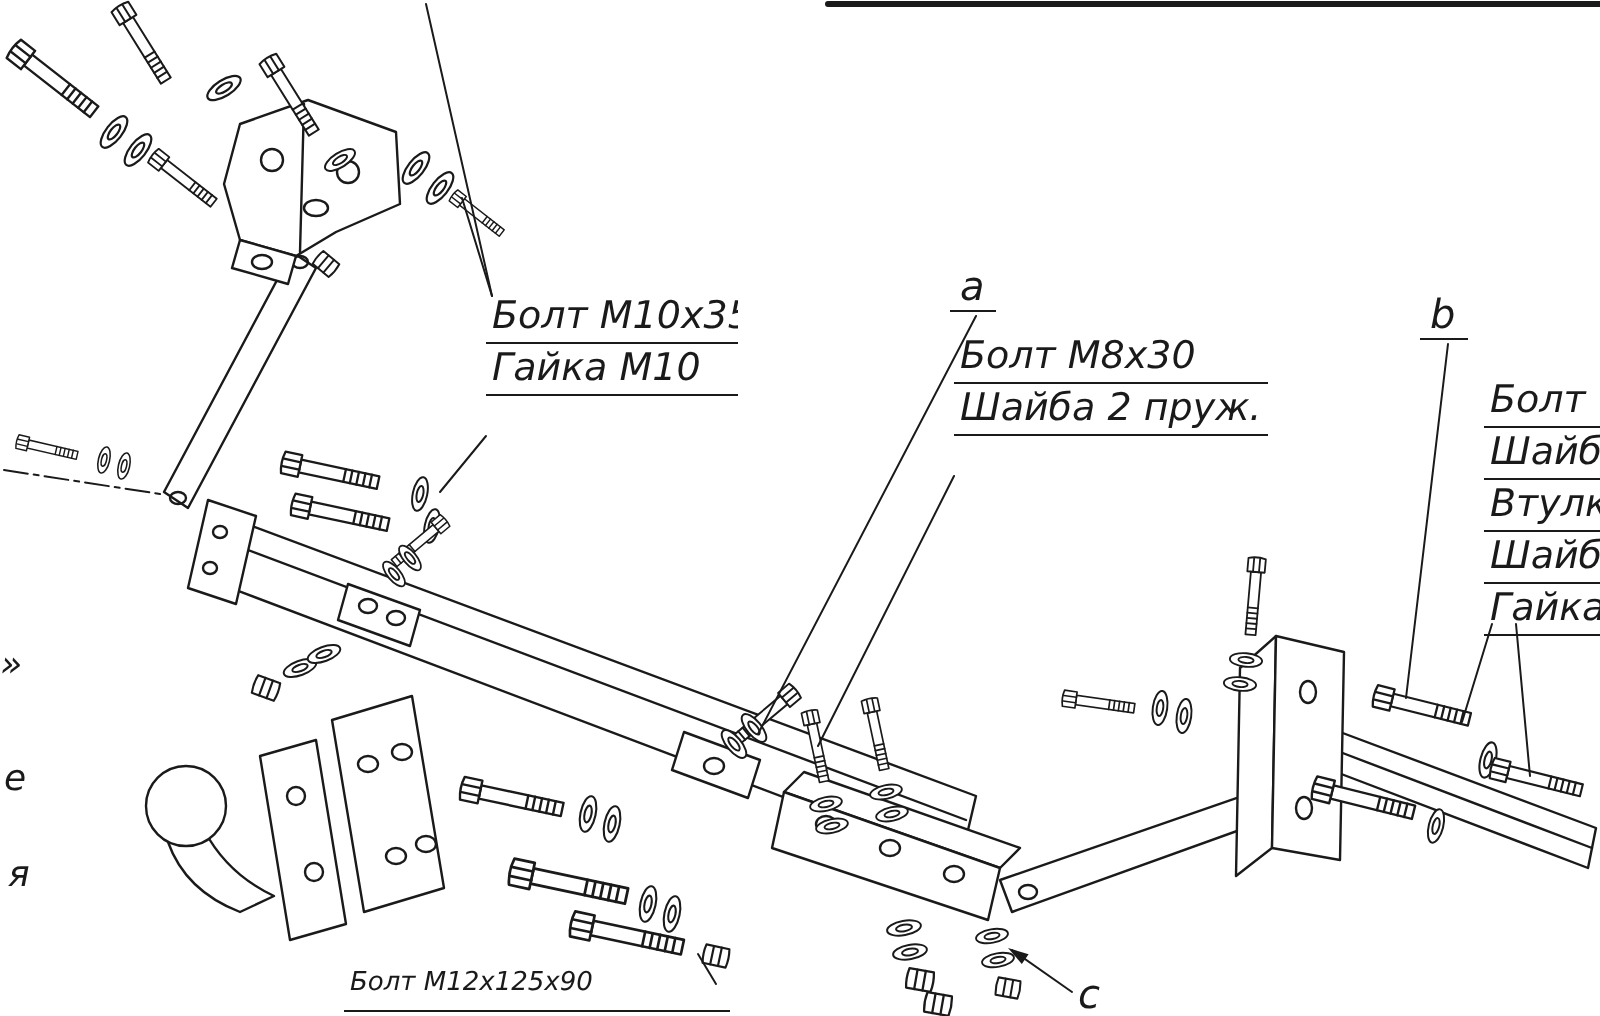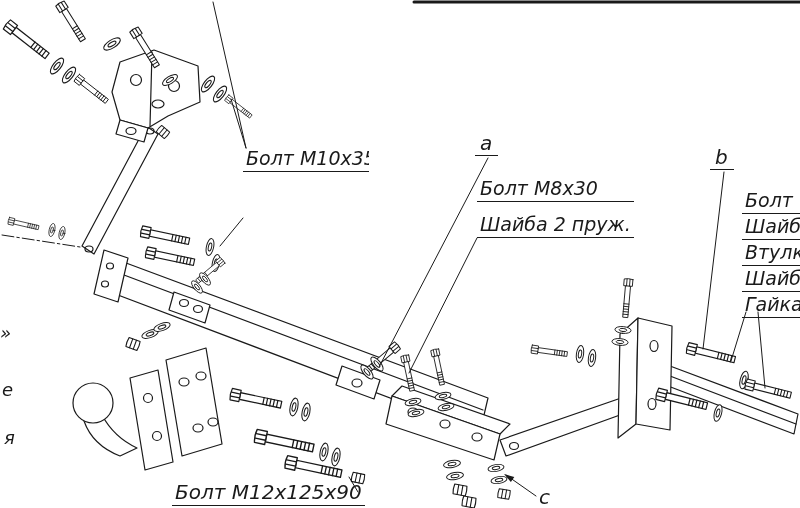--- a/index.html
+++ b/index.html
@@ -4,22 +4,22 @@
 <style>
   html,body{margin:0;padding:0;background:#ffffff;}
   #stage{
     position:relative;width:800px;height:508px;overflow:hidden;
     background:#ffffff;font-family:"DejaVu Sans",sans-serif;color:#1a1a1a;
   }
   #stage svg{position:absolute;left:0;top:0;}
   .callout{position:absolute;font-style:italic;font-size:19px;line-height:24px;white-space:nowrap;}
   .callout .row{border-bottom:1.6px solid #1a1a1a;padding:0 4px 1px 3px;overflow:hidden;}
   .c1 .row{width:119px;}
-  .c2 .row{width:150px;margin-top:10px;}
-  .c3{font-size:20px;}
+  .c2 .row{width:150px;}
+  .c3{font-size:13px;}
   .c3 .row{width:186px;}
   .cr .row{width:58px;}
   .sec{position:absolute;font-style:italic;font-size:20px;line-height:22px;
        border-bottom:1.6px solid #1a1a1a;padding:0 6px 1px 5px;}
   .frag{position:absolute;font-style:italic;font-size:18px;line-height:18px;}
 </style>
 </head>
 <body>
 
 <div id="stage">
@@ -194,20 +194,21 @@
       <path d="M746,312 L731,361"></path>
       <path d="M758,312 L765,388"></path>
       <path d="M358,492 L349,477"></path>
       <path d="M536,496 L506,475"></path>
       <polygon points="504,474 514.3,477.1 510.9,482" fill="#1a1a1a" stroke="none"></polygon>
     </g>
   </svg>
 
   <div class="callout c1" style="left:243px;top:146px;">
     <div class="row">Болт М10х35</div>
+    <div class="row">Гайка М10</div>
   </div>
 
   <div class="callout c2" style="left:477px;top:166px;">
     <div class="row">Болт М8х30</div>
     <div class="row">Шайба 2 пруж.</div>
   </div>
 
   <div class="callout c3" style="left:172px;top:480px;">
     <div class="row">Болт М12х125х90</div>
   </div>

